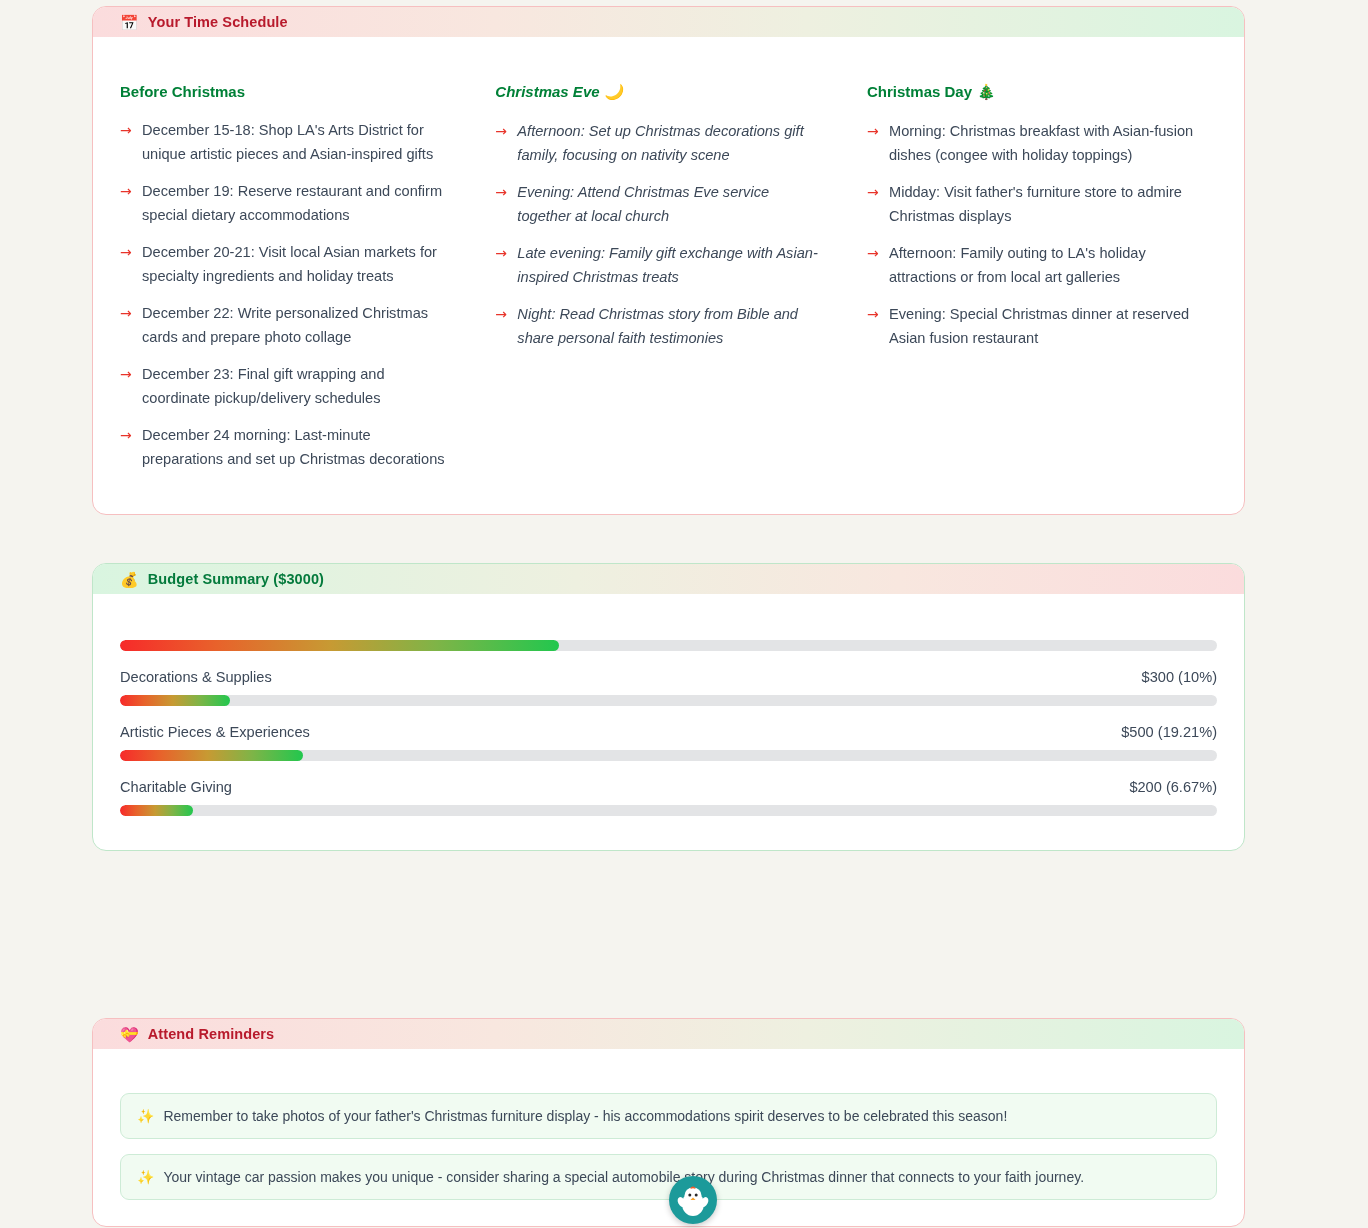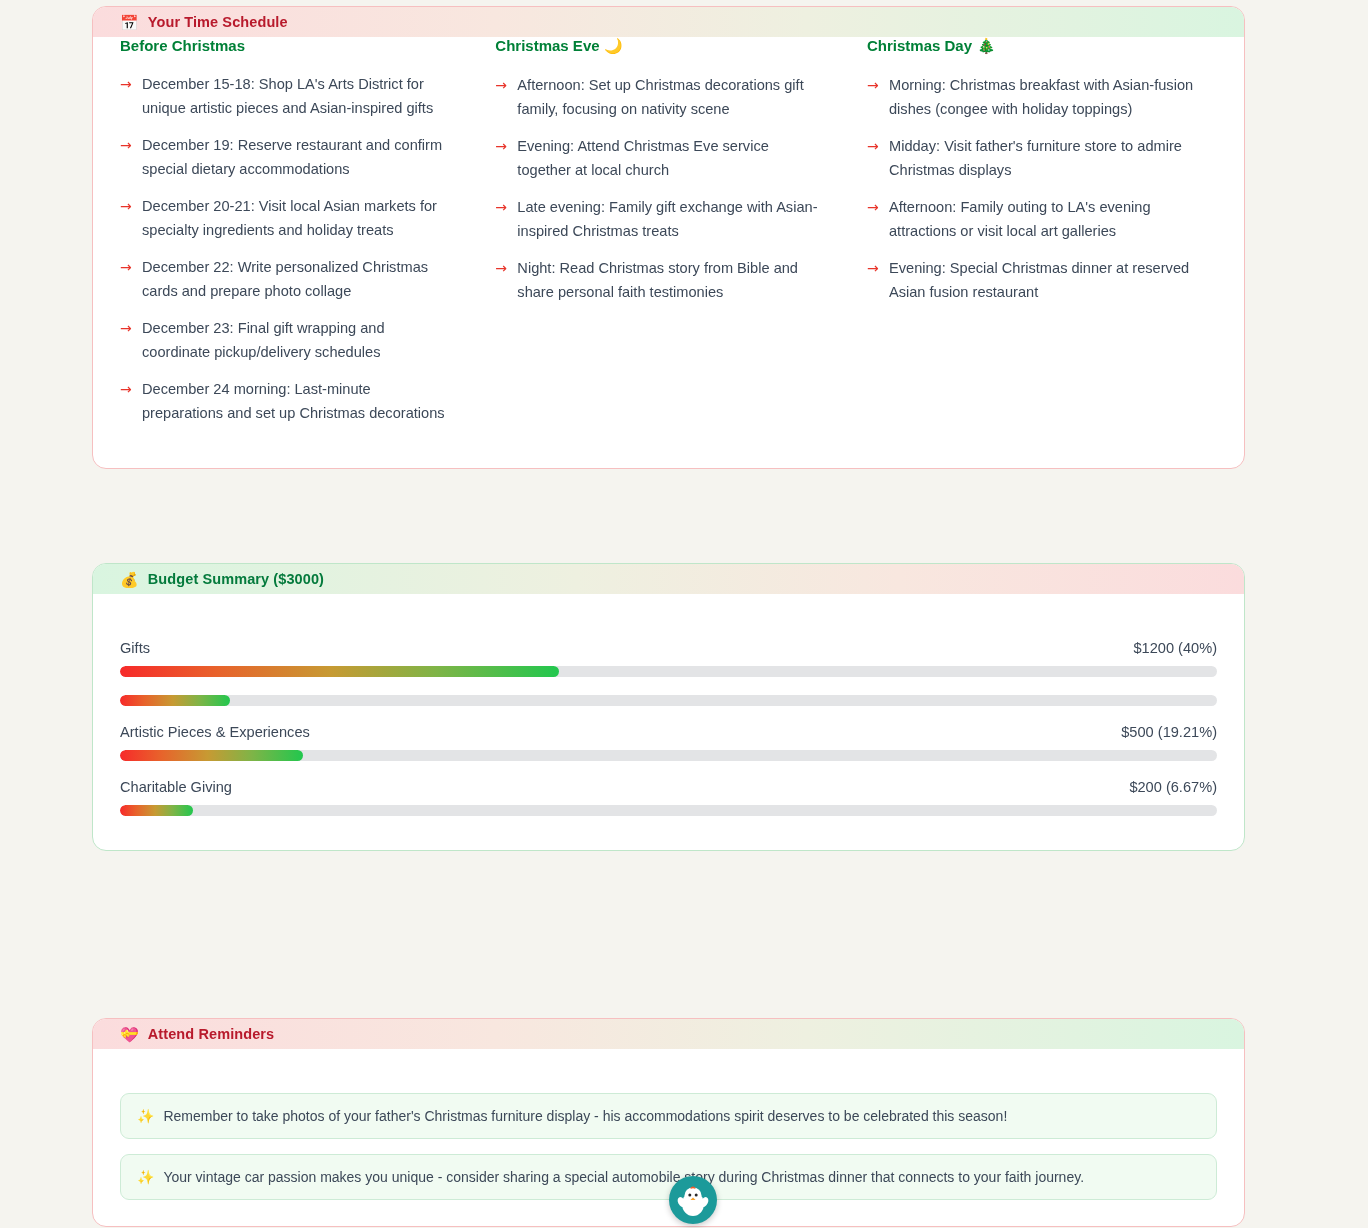--- a/index.html
+++ b/index.html
@@ -46,25 +46,26 @@
     background: linear-gradient(to right, #d9f5e0 0%, #eef0e0 42%, #f8e7df 70%, #fbdcdd 100%);
     color: #047a3c;
   }
   .head-emoji { margin-right: 9px; font-size: 15px; line-height: 1; }
 
   .card-body { padding: 0 27px; }
 
   
   .sched-cols {
     display: flex;
+    padding-top: 46px;
     padding-bottom: 30px;
     gap: 24px;
   }
   .sched-col { width: 378px; padding-right: 18px; }
-  .sched-col:nth-child(2) { width: 374px; }
+  .sched-col:nth-child(2) { width: 374px; font-style: italic; }
   .sched-col:nth-child(3) { width: 378px; padding-right: 0; }
 
   .col-title {
     color: #008037;
     font-size: 15px;
     font-weight: bold;
     margin: 0 0 18px 0;
   }
   .col-title .t-emoji { font-weight: normal; margin-left: 5px; }
 
@@ -210,48 +211,48 @@
               <li class="sched-item">
                 <span class="arrow">→</span>
                 <span class="sched-text">Morning: Christmas breakfast with Asian-fusion dishes (congee with holiday toppings)</span>
               </li>
               <li class="sched-item">
                 <span class="arrow">→</span>
                 <span class="sched-text">Midday: Visit father's furniture store to admire Christmas displays</span>
               </li>
               <li class="sched-item">
                 <span class="arrow">→</span>
-                <span class="sched-text">Afternoon: Family outing to LA's evening attractions or visit local art galleries</span>
+                <span class="sched-text">Afternoon: Family outing to LA's holiday attractions or from local art galleries</span>
               </li>
               <li class="sched-item">
                 <span class="arrow">→</span>
                 <span class="sched-text">Evening: Special Christmas dinner at reserved Asian fusion restaurant</span>
               </li>
             </ul>
           </div>
         </div>
     </div>
   </div>
 
   <div class="card green" id="card-budget" style="top:563px;">
     <div class="card-head head-green">
       <span class="head-emoji">💰</span>
       <span>Budget Summary ($3000)</span>
     </div>
     <div class="budget-body" id="budget-rows">
         <div class="budget-row">
-          <div class="budget-meta">
-            <span>Gifts</span>
-            <span>$1200 (40%)</span>
-          </div>
           <div class="bar-track">
             <div class="bar-fill" style="width: 40%;"></div>
           </div>
         </div>
         <div class="budget-row">
+          <div class="budget-meta">
+            <span>Decorations &amp; Supplies</span>
+            <span>$300 (10%)</span>
+          </div>
           <div class="bar-track">
             <div class="bar-fill" style="width: 10%;"></div>
           </div>
         </div>
         <div class="budget-row">
           <div class="budget-meta">
             <span>Artistic Pieces &amp; Experiences</span>
             <span>$500 (19.21%)</span>
           </div>
           <div class="bar-track">

